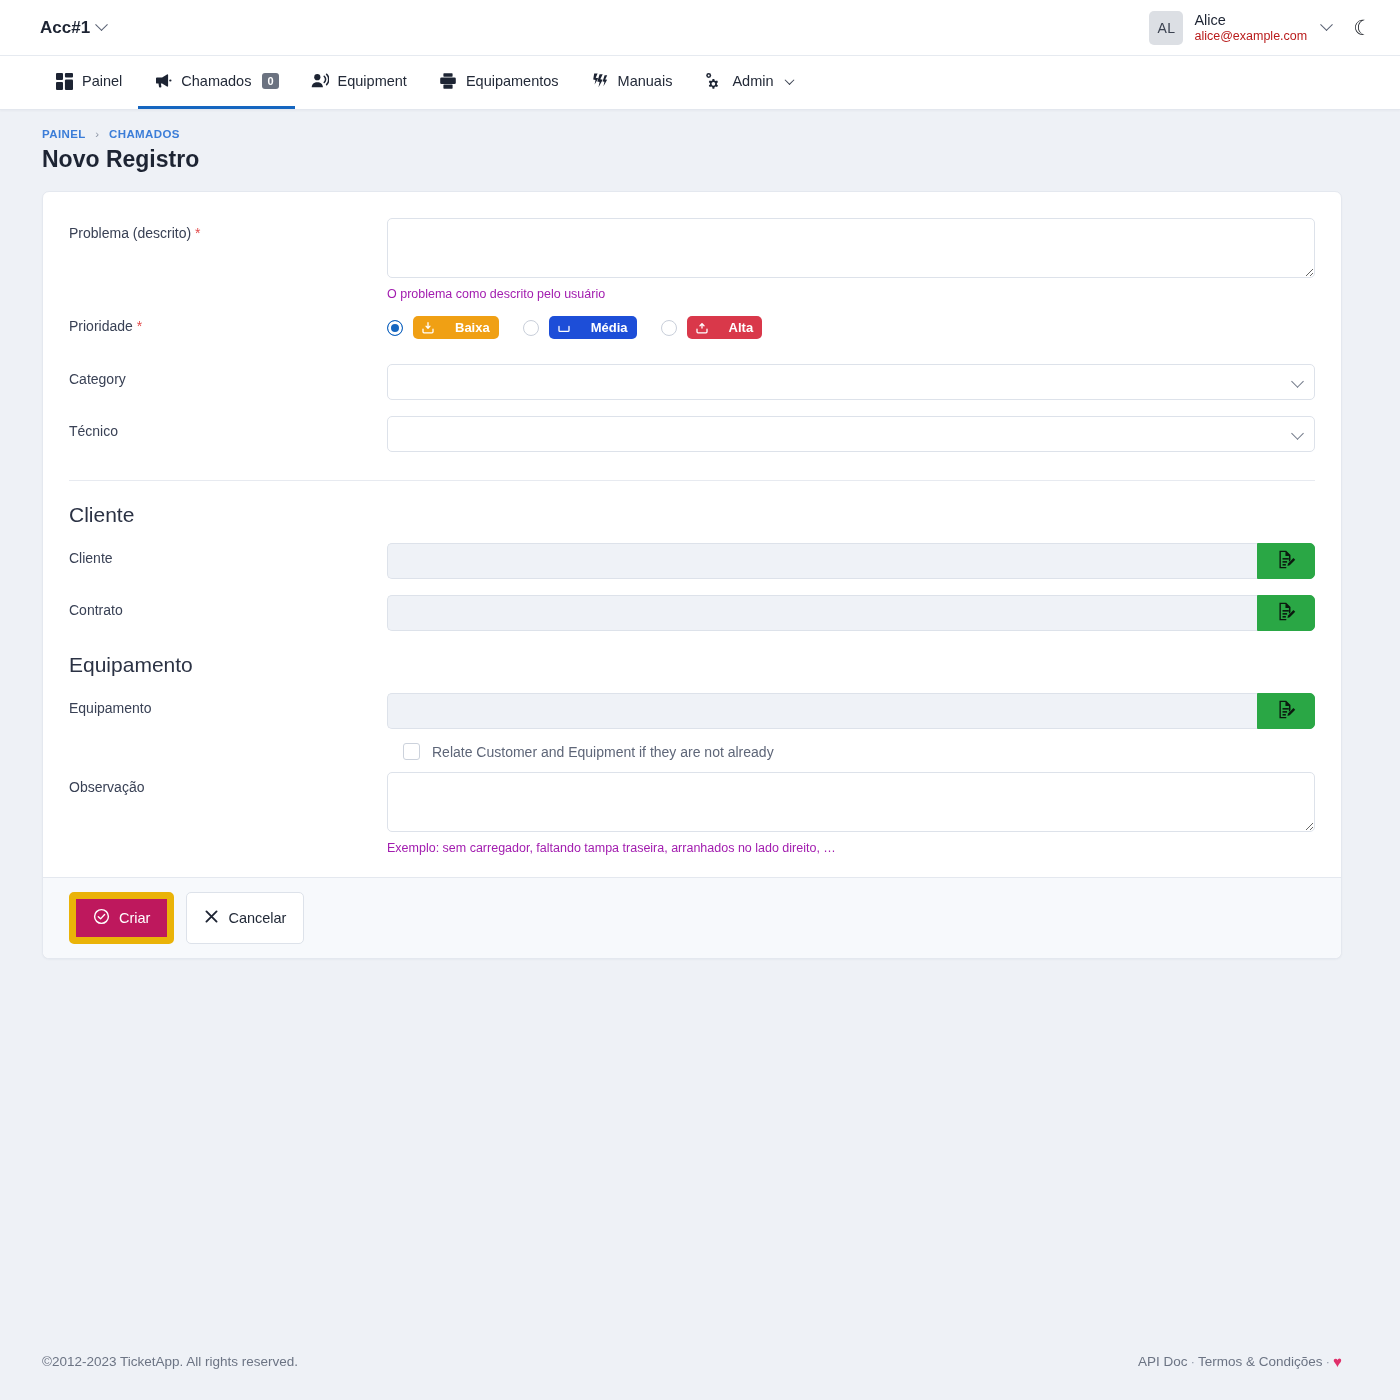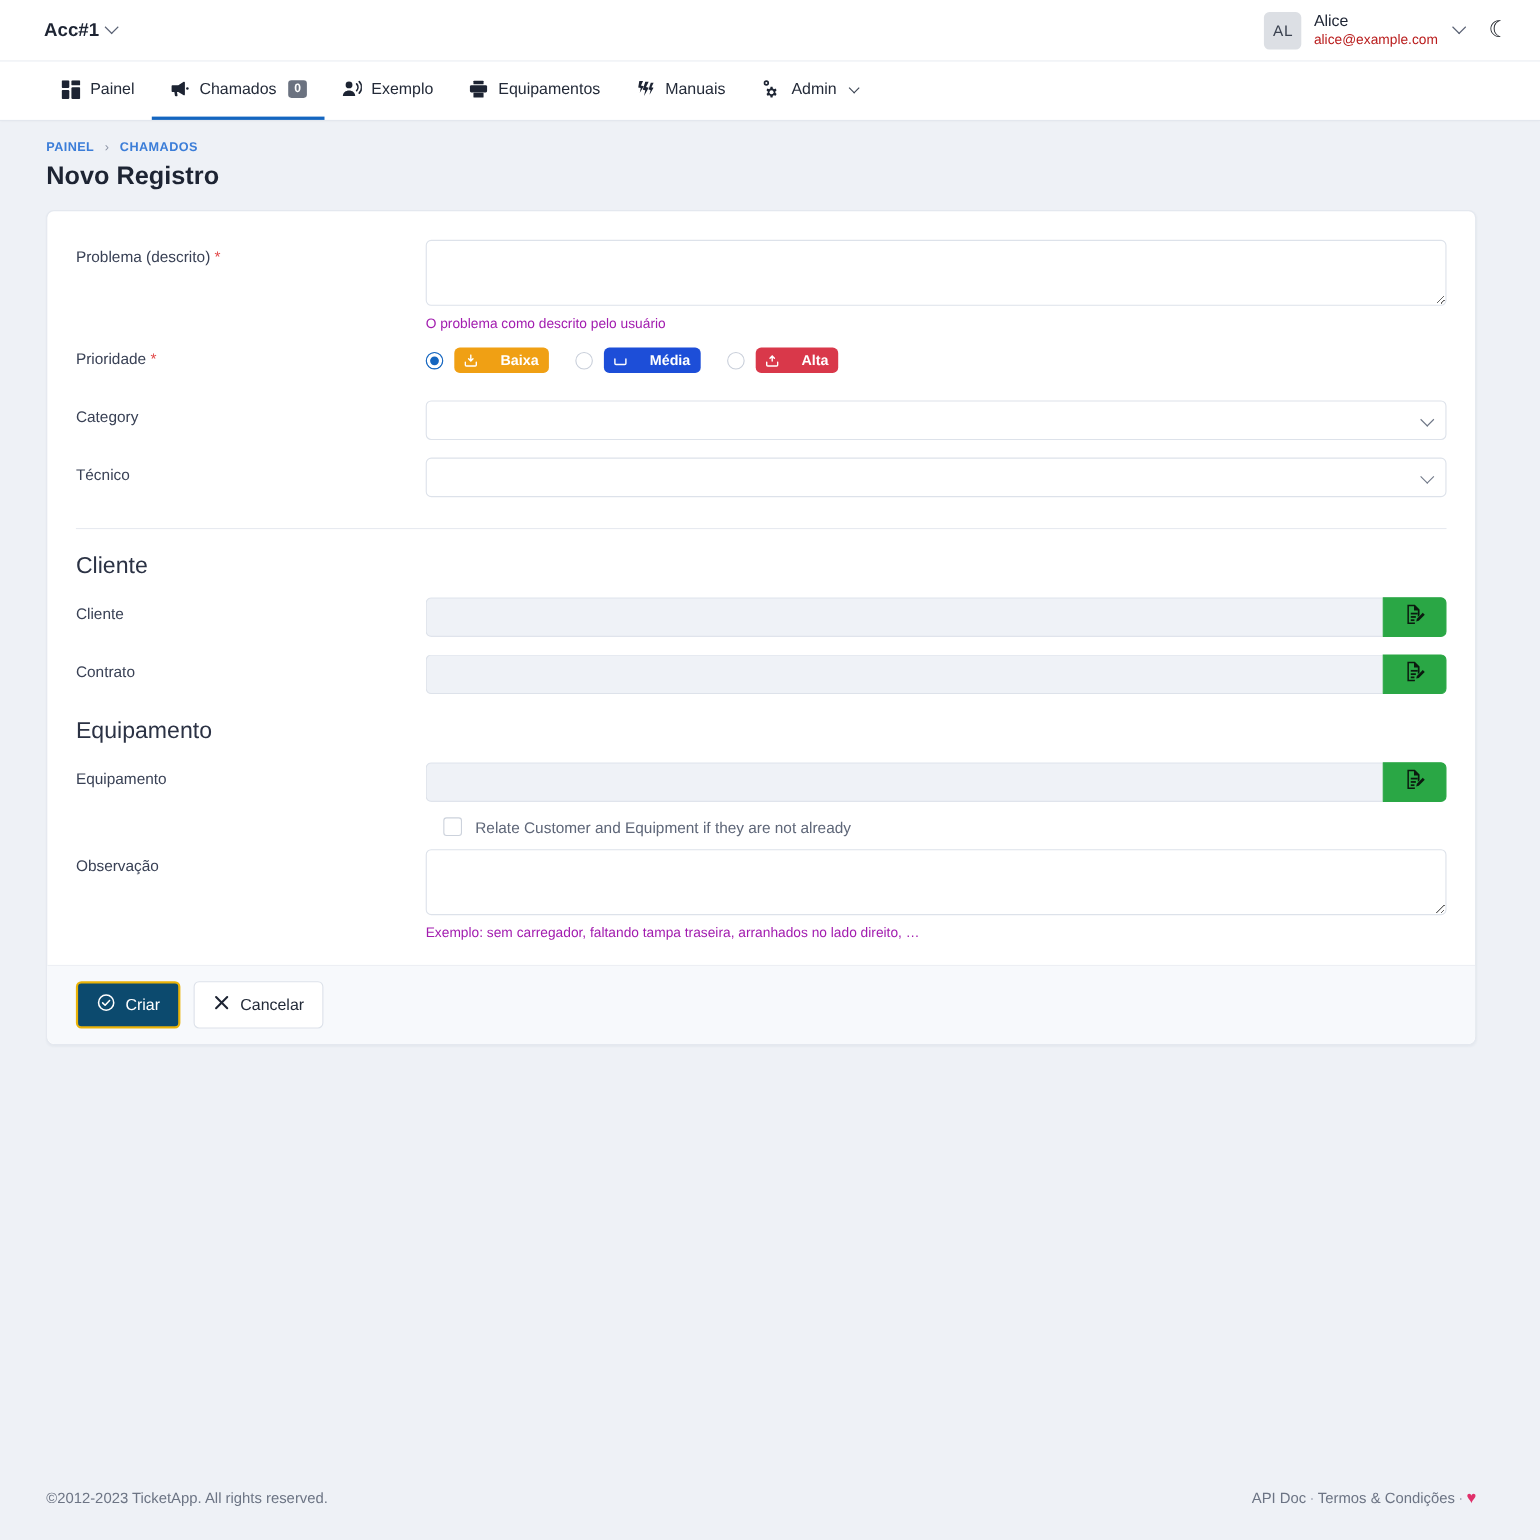--- a/index.html
+++ b/index.html
@@ -121,21 +121,21 @@
 
   .checkrow { display: flex; align-items: center; gap: 12px; padding: 6px 0 2px 16px; }
   .cbox { width: 17px; height: 17px; border: 1px solid #ccd2dc; border-radius: 3px; background: #fff; flex: none; cursor: pointer; }
   .clabel { font-size: 14px; color: #5e6678; cursor: pointer; }
 
   .cardfoot {
     border-top: 1px solid #e4e8ef; background: #f7f9fc;
     border-radius: 0 0 7px 7px; padding: 14px 26px; display: flex; gap: 12px;
   }
   .btn { display: inline-flex; align-items: center; gap: 9px; font-size: 14.5px; border-radius: 5px; padding: 9px 17px; cursor: pointer; }
-  .btn-primary { background: #0c4a6e; border: 2px solid #eab308; color: #fff; text-align: center; }
+  .btn-primary { background: #be185d; border: 7px solid #eab308; color: #fff; text-align: center; }
   .btn-light { background: #fff; border: 1px solid #dde2ea; color: #222a38; }
 
   
   .footer {
     position: absolute; left: 0; right: 0; bottom: 0; height: 78px;
     display: flex; align-items: center; justify-content: space-between;
     padding: 0 58px 0 42px; font-size: 13.5px; color: #6c7484;
   }
   .flinks { display: flex; align-items: center; gap: 3px; }
   .flink { color: #6c7484; text-decoration: none; cursor: pointer; }
@@ -192,21 +192,21 @@
 
     <div class="navitem">
       <span>
         <svg width="18" height="18" viewBox="0 0 18 18" fill="#1d2433">
           <circle cx="6.3" cy="5.2" r="3.1"></circle>
           <path d="M.7 15.3c0-3.1 2.5-5 5.6-5s5.6 1.9 5.6 5z"></path>
           <path d="M13.2 4.3a4.6 4.6 0 0 1 0 6.2" stroke="#1d2433" stroke-width="1.5" fill="none" stroke-linecap="round"></path>
           <path d="M15.6 2.2a7.4 7.4 0 0 1 0 10.4" stroke="#1d2433" stroke-width="1.5" fill="none" stroke-linecap="round"></path>
         </svg>
       </span>
-      <span>Exemplo</span>
+      <span>Equipment</span>
     </div>
 
     <div class="navitem">
       <span>
         <svg width="18" height="18" viewBox="0 0 18 18" fill="#1d2433">
           <rect x="4.4" y="1.3" width="9.2" height="3.4" rx=".6"></rect>
           <rect x="1.2" y="5.4" width="15.6" height="6.6" rx="1.3"></rect>
           <rect x="4.4" y="12.4" width="9.2" height="4.3" rx=".6"></rect>
         </svg>
       </span>

